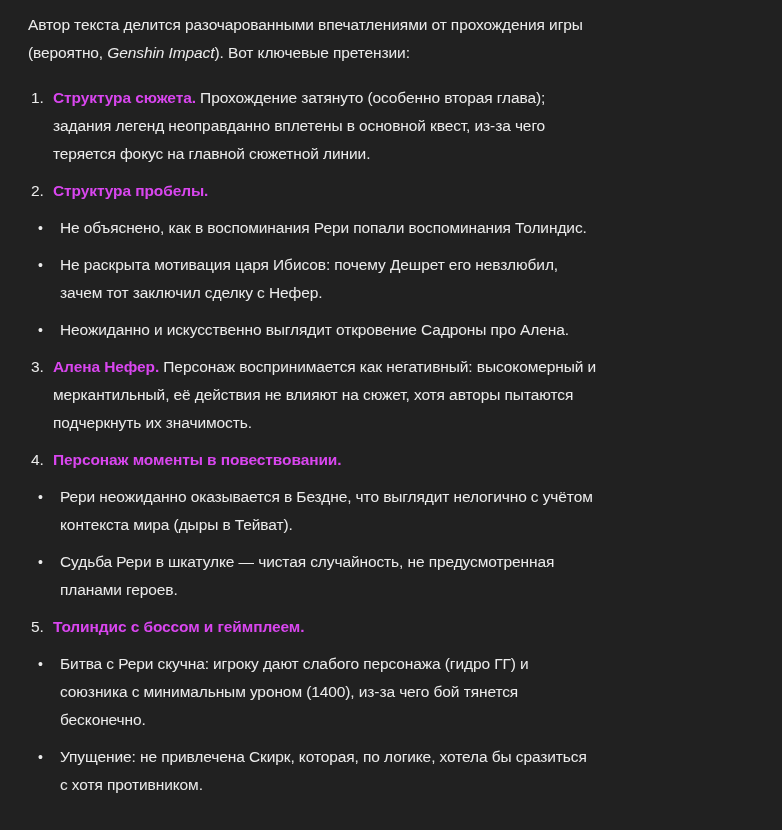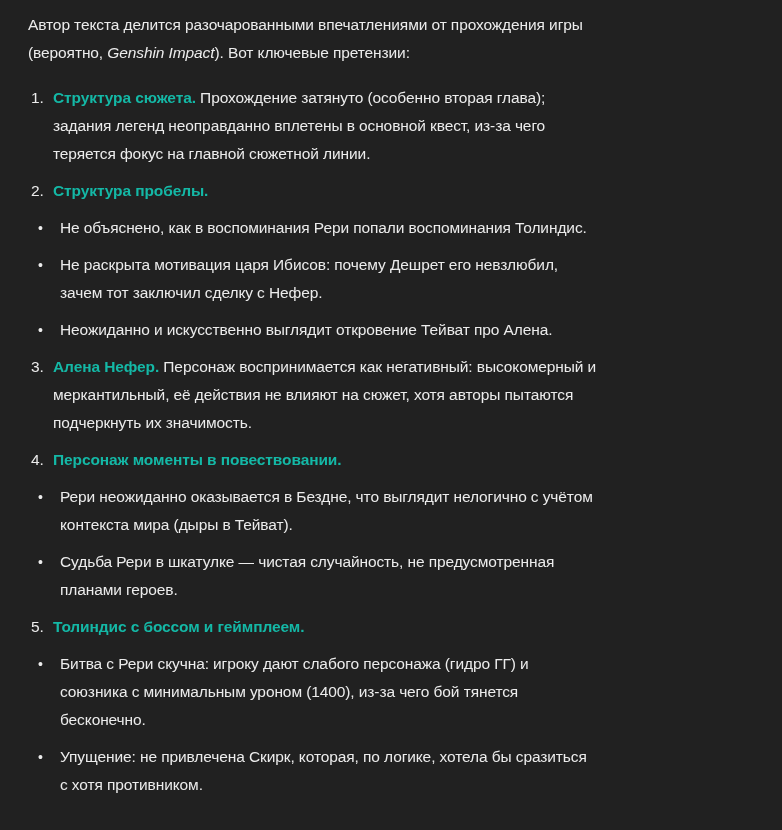--- a/index.html
+++ b/index.html
@@ -46,21 +46,21 @@
     width: 32px;
     padding-left: 10px;
     font-size: 14px;
   }
   .text {
     flex: 1 1 auto;
     min-width: 0;
   }
   .run-bold {
     font-weight: 700;
-    color: #14b8a6;
+    color: #d946ef;
   }
   .run-italic {
     font-style: italic;
   }
 </style>
 </head>
 <body>
 
 <div class="page">
   <div id="content">
@@ -76,21 +76,21 @@
       <div class="block bullet shift">
         <span class="marker">•</span>
         <div class="text"><span>Не объяснено, как в воспоминания Рери попали воспоминания Толиндис.</span></div>
       </div>
       <div class="block bullet">
         <span class="marker">•</span>
         <div class="text"><span>Не раскрыта мотивация царя Ибисов: почему Дешрет его невзлюбил, зачем тот заключил сделку с Нефер.</span></div>
       </div>
       <div class="block bullet">
         <span class="marker">•</span>
-        <div class="text"><span>Неожиданно и искусственно выглядит откровение Тейват про Алена.</span></div>
+        <div class="text"><span>Неожиданно и искусственно выглядит откровение Садроны про Алена.</span></div>
       </div>
       <div class="block num shift">
         <span class="marker">3.</span>
         <div class="text"><b class="run-bold">Алена Нефер.</b><span> Персонаж воспринимается как негативный: высокомерный и меркантильный, её действия не влияют на сюжет, хотя авторы пытаются подчеркнуть их значимость.</span></div>
       </div>
       <div class="block num">
         <span class="marker">4.</span>
         <div class="text"><b class="run-bold">Персонаж моменты в повествовании.</b></div>
       </div>
       <div class="block bullet shift">

